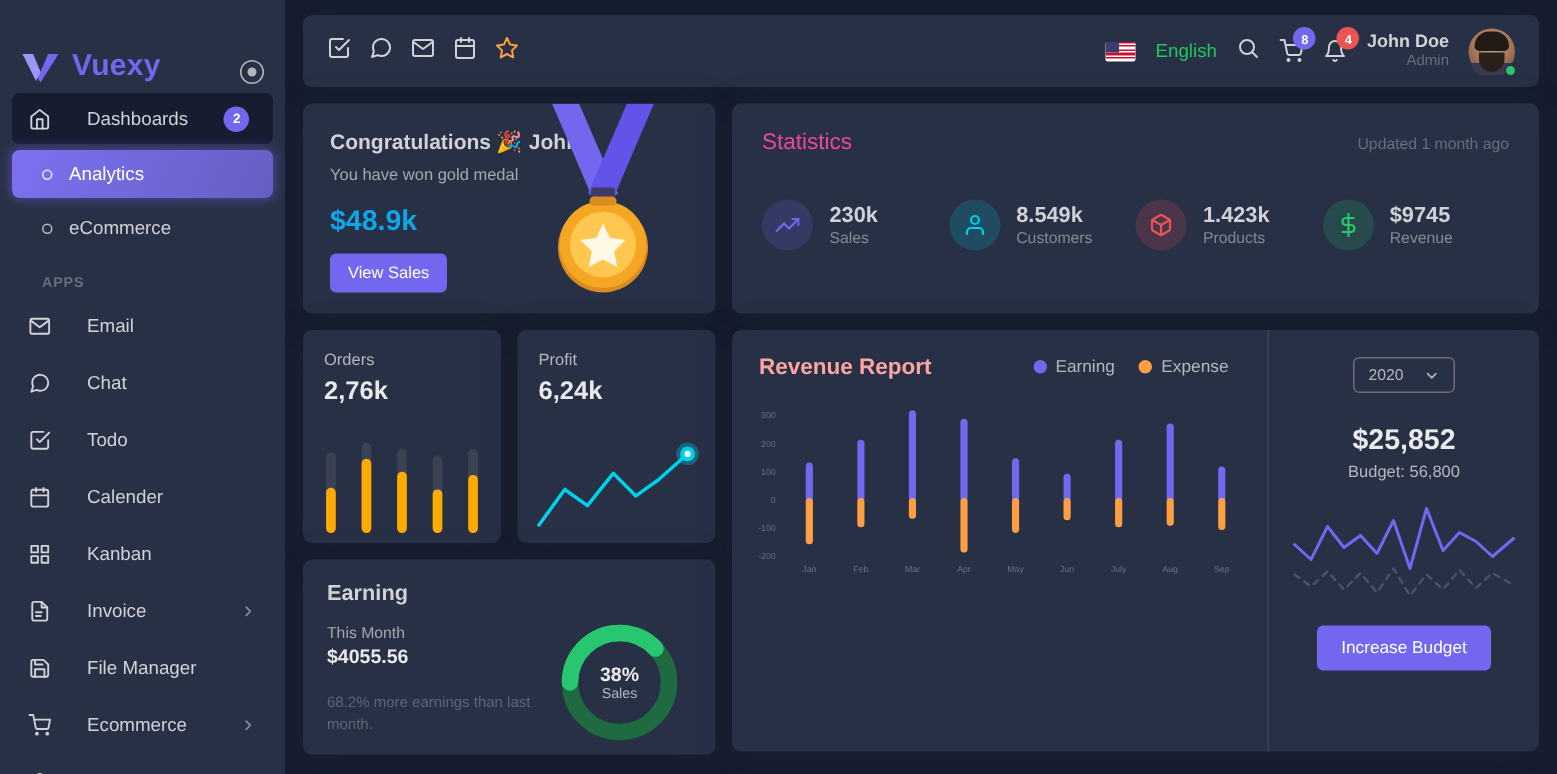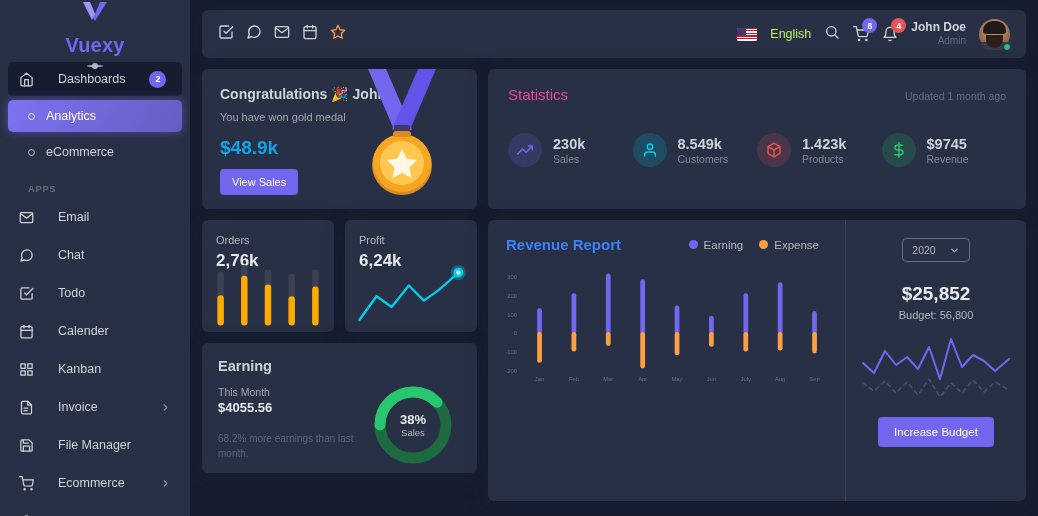--- a/index.html
+++ b/index.html
@@ -13,22 +13,22 @@
 
   
   .sidebar {
     width: 190px; height: 516px;
     background: #283046;
     flex: 0 0 190px;
     position: relative;
     overflow: hidden;
   }
   .brand {
-    height: 56px; display: flex; align-items: center;
-    padding: 0 14px; gap: 8px; flex-direction: column;
+    height: 56px; display: flex; align-items: flex-end;
+    padding: 0 14px; gap: 8px;
   }
   .brand-logo { width: 26px; height: 22px; flex: 0 0 26px; }
   .brand-name {
     font-size: 20px; font-weight: 700; color: #7367f0;
     letter-spacing: .2px; flex: 1;
   }
   .brand-pin {
     width: 16px; height: 16px; border-radius: 50%;
     border: 1.6px solid #b4b7bd; position: relative;
     cursor: pointer;
@@ -89,21 +89,21 @@
   .nb-icons { display: flex; align-items: center; gap: 12px; }
   .nb-icons svg { width: 16px; height: 16px; cursor: pointer; }
   .nb-spacer { flex: 1; }
   .nb-right { display: flex; align-items: center; gap: 13px; }
   .flag {
     width: 20px; height: 13px; border-radius: 1.5px; overflow: hidden;
     position: relative; background: #fff; flex: 0 0 20px;
   }
   .flag .stripe { position: absolute; left:0; width: 100%; height: 1.3px; background: #c8102e; }
   .flag .canton { position: absolute; left: 0; top: 0; width: 9px; height: 7px; background: #3c3b6e; }
-  .lang { color: #bef264; font-size: 12.5px; cursor: pointer; }
+  .lang { color: #22c55e; font-size: 12.5px; cursor: pointer; }
   .nb-right svg { width: 16px; height: 16px; cursor: pointer; }
   .badge-wrap { position: relative; display: flex; align-items: center; cursor: pointer; }
   .nb-badge {
     position: absolute; top: -8px; right: -8px;
     min-width: 15px; height: 15px; border-radius: 50%;
     font-size: 8.5px; font-weight: 700; color: #fff;
     display: flex; align-items: center; justify-content: center;
   }
   .nb-badge.violet { background: #7367f0; }
   .nb-badge.red { background: #ea5455; }
@@ -165,21 +165,21 @@
   .stat-ico {
     width: 34px; height: 34px; border-radius: 50%; flex: 0 0 34px;
     display: flex; align-items: center; justify-content: center;
   }
   .stat-ico svg { width: 16px; height: 16px; }
   .stat-val { color: #d0d2d6; font-size: 14.5px; font-weight: 700; line-height: 1.25; }
   .stat-lbl { color: #868993; font-size: 10.5px; }
 
   
   .row2 { display: flex; gap: 11px; }
-  .mini { width: 132px; flex: 0 0 132px; height: 112px; padding: 14px 14px 0 14px; position: relative; }
+  .mini { width: 132px; flex: 0 0 132px; height: 142px; padding: 14px 14px 0 14px; position: relative; }
   .mini .t { color: #b4b7bd; font-size: 11px; margin-bottom: 5px; }
   .mini .v { color: #e8e9eb; font-size: 17px; font-weight: 700; }
   .mini .chart { position: absolute; left: 10px; right: 10px; bottom: 10px; height: 58px; }
 
   
   .earning { height: 130px; padding: 15px 16px; }
   .earning h3 { color: #d0d2d6; font-size: 14.5px; font-weight: 600; margin-bottom: 12px; }
   .earning .lbl { color: #a6a8ad; font-size: 10.5px; }
   .earning .val { color: #e8e9eb; font-size: 13px; font-weight: 700; margin-top: 2px; }
   .earning .note { color: #5f6477; font-size: 10px; line-height: 1.5; margin-top: 16px; width: 140px; }
@@ -188,21 +188,21 @@
     position: absolute; left: 0; right: 0; top: 50%; transform: translateY(-50%);
     text-align: center;
   }
   .donut-pct { color: #e8e9eb; font-size: 13px; font-weight: 700; }
   .donut-lbl { color: #b4b7bd; font-size: 9.5px; }
 
   
   .revenue { height: 281px; display: flex; }
   .rev-left { flex: 1; padding: 16px 18px 10px 18px; position: relative; }
   .rev-head { display: flex; align-items: center; }
-  .rev-title { color: #3b82f6; font-size: 15px; font-weight: 600; flex: 1; }
+  .rev-title { color: #fca5a5; font-size: 15px; font-weight: 600; flex: 1; }
   .legend { display: flex; gap: 16px; align-items: center; padding-right: 8px; }
   .legend-item { display: flex; align-items: center; gap: 6px; color: #b4b7bd; font-size: 11.5px; }
   .legend-dot { width: 9px; height: 9px; border-radius: 50%; }
   .rev-chart { position: absolute; left: 10px; right: 8px; top: 48px; bottom: 4px; }
   .rev-right {
     width: 181px; flex: 0 0 181px; border-left: 1px solid #3b4253;
     padding: 18px 14px 14px 14px; display: flex; flex-direction: column;
     align-items: center;
   }
   .year-select {

